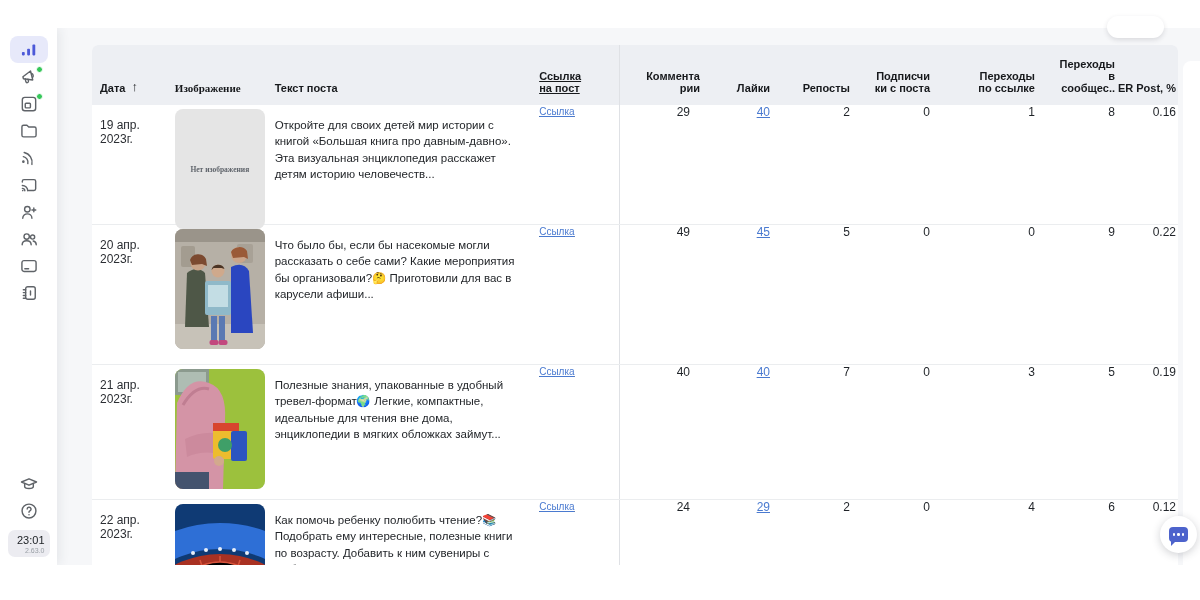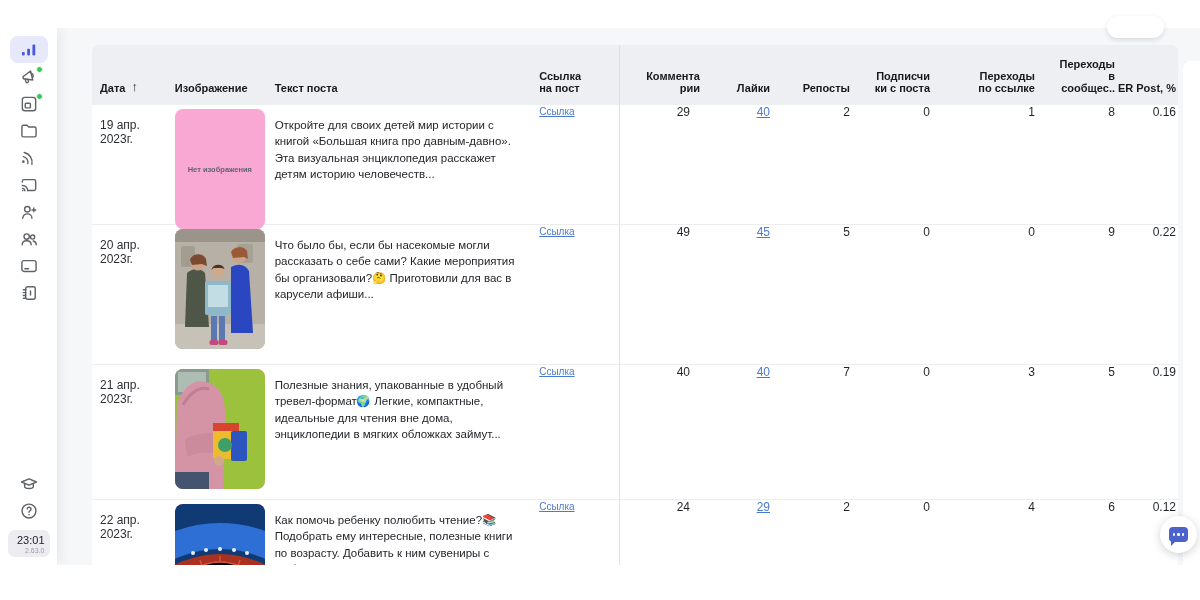--- a/index.html
+++ b/index.html
@@ -54,38 +54,38 @@
   .th { display:flex; align-items:flex-end; padding-bottom:11px; }
   .th-num { justify-content:flex-end; }
   .th-num span { text-align:right; overflow-wrap:anywhere; display:block;margin-top:47px; }
   .sort-arrow { font-size:13px; margin-left:6px; font-weight:bold; }
   .tbody { background:#ffffff; }
   .row { display:flex; border-bottom:1px solid #ebedef; }
   .row-0 { height:120px; } .row-1 { height:140px; } .row-2 { height:135px; } .row-3 { height:150px; border-bottom:none; }
   .metrics { display:flex; border-left:1px solid #dfe1e5; }
   
   .c-date { width:83px;  padding-left:8px; }
-  .c-img  { width:100px; }
+  .c-img  { width:100px;font-family:Liberation Serif, serif; }
   .c-text { width:265px; padding-right:18px; }
-  .c-link { width:80px; }
+  .c-link { width:80px;text-decoration:underline; }
   .c-likes{ width:70px; } .c-com{ width:80px; } .c-rep{ width:80px; }
   .c-sub{ width:80px; } .c-lc{ width:105px; } .c-cc{ width:80px; }
   .c-er { width:63px; padding-right:2px; }
   .mw54{max-width:54px;} .mw58{max-width:58px;} .mw60{max-width:60px;} .mw50{max-width:50px;}
   .td { font-size:12px; }
   .td.c-date { padding-top:13px; color:#2b2e33; }
   .td.c-img { padding-top:4px; }
   .td.c-text { padding-top:12px; font-size:11.5px; line-height:1.42; color:#23262a; }
   .td.c-link { padding-top:1px; font-size:10px; }
   .td.n { text-align:right; color:#1f2328; }
   a.link { color:#4a7ad0; text-decoration:underline; cursor:pointer; }
   
   .thumb {
     width:90px; height:120px; border-radius:8px; overflow:hidden;
-    background:#f9a8d4; position:relative;
+    background:#e5e5e5; position:relative;
   }
   .thumb svg { display:block; width:90px; height:120px; }
   .no-image {
     display:flex; align-items:center; justify-content:center;
     width:100%; height:100%; font-size:7.5px; font-weight:bold; color:#60656c;
   }
   
   .top-pill {
     position:absolute; left:1107px; top:16px; width:57px; height:22px;
     background:#ffffff; border-radius:11px; box-shadow:0 2px 5px rgba(40,45,60,.14);

